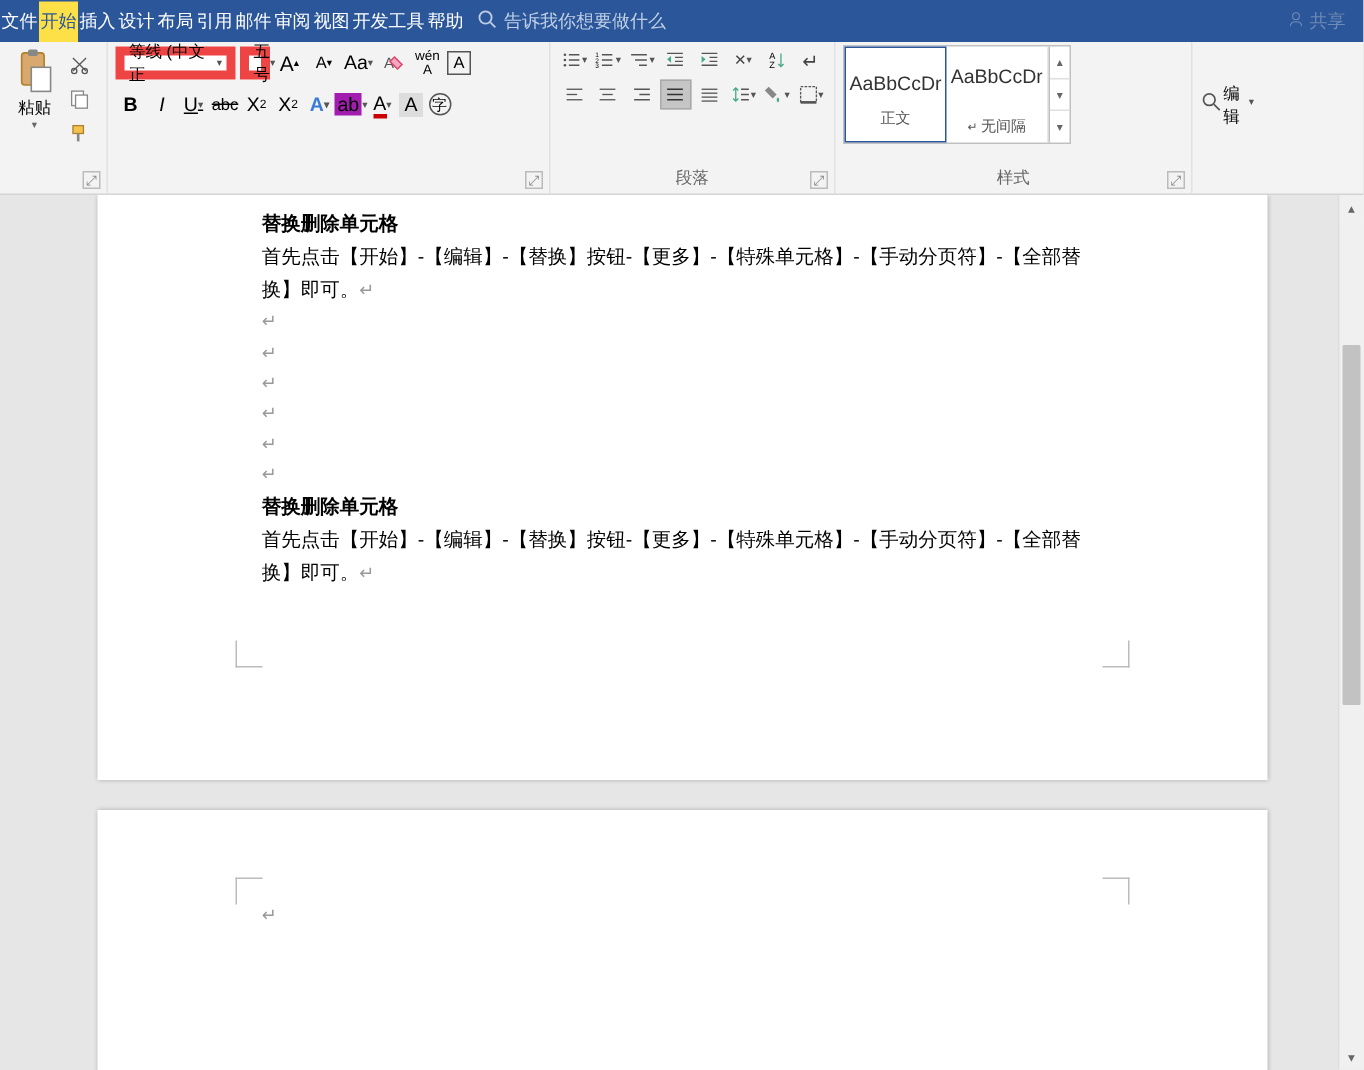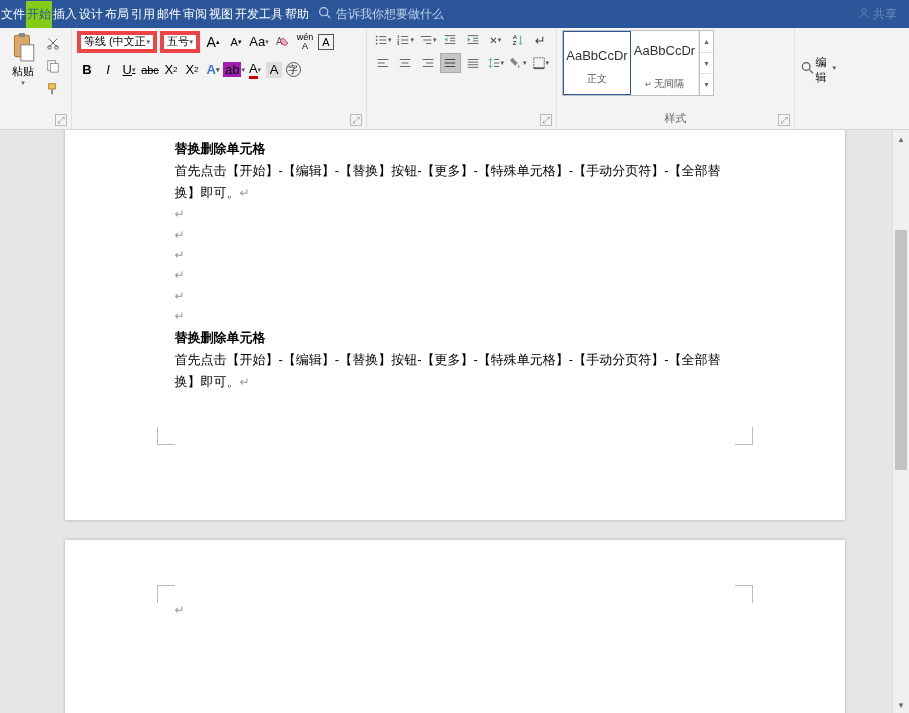--- a/index.html
+++ b/index.html
@@ -1,42 +1,42 @@
 <!DOCTYPE html>
 <html><head>
 <meta charset="utf-8">
 <style>
 * { margin: 0; padding: 0; box-sizing: border-box; font-family: "Microsoft YaHei", "Segoe UI", sans-serif; }
 body { background: #e6e6e6; width: 909px; height: 713px; overflow: hidden; display: flex; flex-direction: column; }
 .titlebar { background: #2b579a; height: 28px; display: flex; align-items: center; }
 .menu-tabs { display: flex; }
 .menu-tab { padding: 5px 1px; color: #fff; font-size: 12px; cursor: pointer; }
-.menu-tab.active { background: #84cc16; color: #2b579a; }
+.menu-tab.active { background: #fde047; color: #2b579a; }
 .tellme { display: flex; align-items: center; color: #c0cfe6; font-size: 12px; margin-left: 8px; gap: 5px; }
 .share { margin-left: auto; margin-right: 12px; color: #6f8ab6; font-size: 12px; display: flex; align-items: center; gap: 3px; }
 
 .ribbon { background: #f3f3f3; border-bottom: 1px solid #d4d4d4; display: flex; height: 102px; }
 .rgroup { border-right: 1px solid #e1e1e1; display: flex; flex-direction: column; padding: 2px 5px 0; position: relative; }
 .rgroup-label { font-size: 11px; color: #666; text-align: center; padding: 2px 0 3px; margin-top: auto; }
 .rgroup-dlg { position: absolute; bottom: 3px; right: 4px; width: 12px; height: 12px; color: #888; font-size: 9px; cursor: pointer; display:flex; align-items:center; justify-content:center; border:1px solid #bbb; }
 .rcontent { display: flex; gap: 2px; height: 72px; }
 
 
 .clip-paste { width: 36px; display: flex; flex-direction: column; align-items: center; justify-content: flex-start; padding: 2px; cursor: pointer; }
 .clip-paste svg { width: 26px; height: 30px; }
 .clip-paste-label { font-size: 11px; margin-top: 2px; }
 .clip-paste-arr { font-size: 7px; color: #666; }
 .clip-mini { display: flex; flex-direction: column; gap: 3px; padding-top: 3px; }
 .mini-btn { width: 20px; height: 20px; display: flex; align-items: center; justify-content: center; cursor: pointer; }
 
 
 .font-row1 { display: flex; gap: 3px; align-items: center; height: 23px; margin-bottom: 3px;}
-.font-select { height: 22px; border: 4px solid #ef4444; background: #fff; font-size: 11px; padding: 1px 3px; display:flex; align-items:center; justify-content:space-between;}
+.font-select { height: 22px; border: 6px solid #ef4444; background: #fff; font-size: 11px; padding: 1px 3px; display:flex; align-items:center; justify-content:space-between;}
 .font-name { width: 80px; }
-.font-size { width: 40px; }
+.font-size { width: 20px; }
 .dd-arr { font-size: 7px; color: #555; }
 .rbtn { width: 20px; height: 20px; display: flex; align-items: center; justify-content: center; cursor: pointer; font-size: 13px; }
 .font-row2, .font-row3 { display: flex; gap: 1px; align-items: center; height: 23px; }
 
 
 .para-rows { display: flex; flex-direction: column; gap: 3px; }
 .para-row { display: flex; gap: 1px; }
 .pbtn { width: 22px; height: 20px; display: flex; align-items: center; justify-content: center; cursor: pointer; font-size: 11px; color: #444; }
 .pbtn.active { background: #c5c5c5; border: 1px solid #aaa; }
 
@@ -314,20 +314,21 @@
           </div>
         <div class="pbtn">
             <svg width="14" height="14" viewBox="0 0 16 16">
               <rect x="2" y="2" width="12" height="12" fill="none" stroke="#555" stroke-dasharray="2,1"></rect>
               <line x1="2" y1="14" x2="14" y2="14" stroke="#555" stroke-width="2"></line>
             </svg>
             <span class="dd-arr">▾</span>
           </div>
       </div>
     </div>
+    <div class="rgroup-label">段落</div>
     <div class="rgroup-dlg">⤢</div>
   </div>
 
   <div class="rgroup" style="width:238px;">
     <div class="rcontent">
       <div class="style-gallery">
         <div class="style-item selected">
           <div class="style-preview">AaBbCcDr</div>
           <div class="style-name">正文</div>
         </div>

